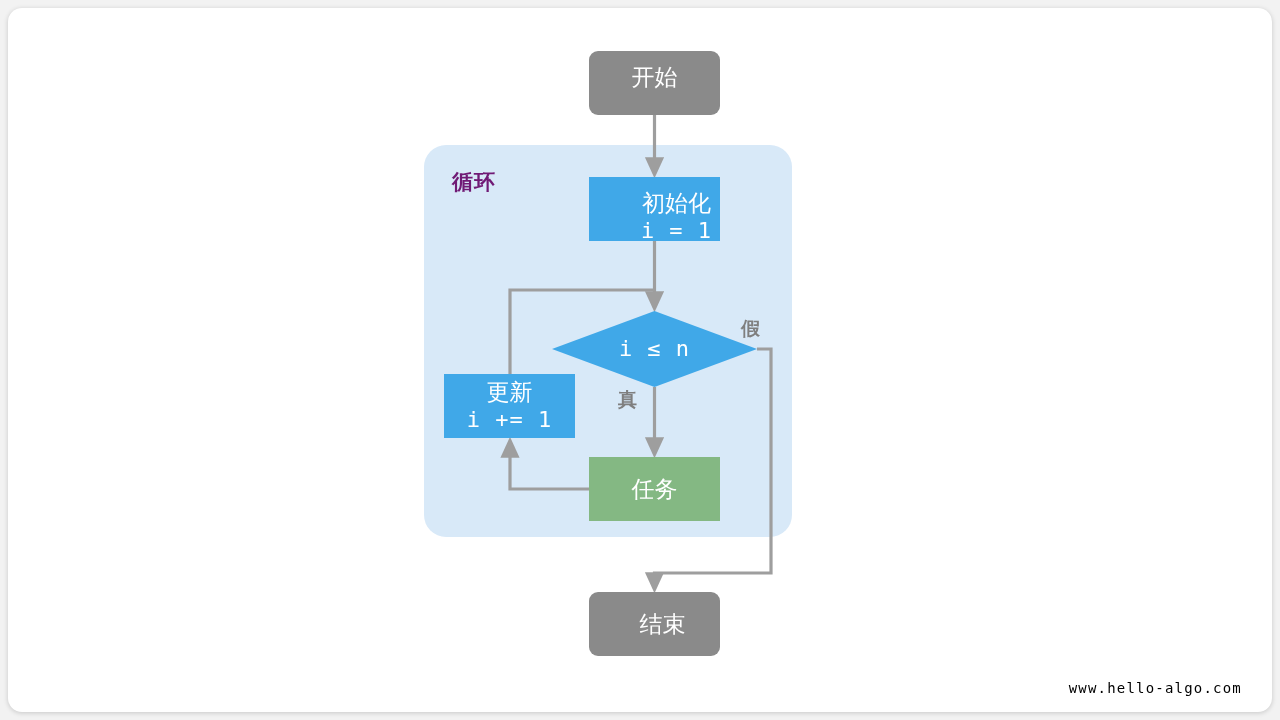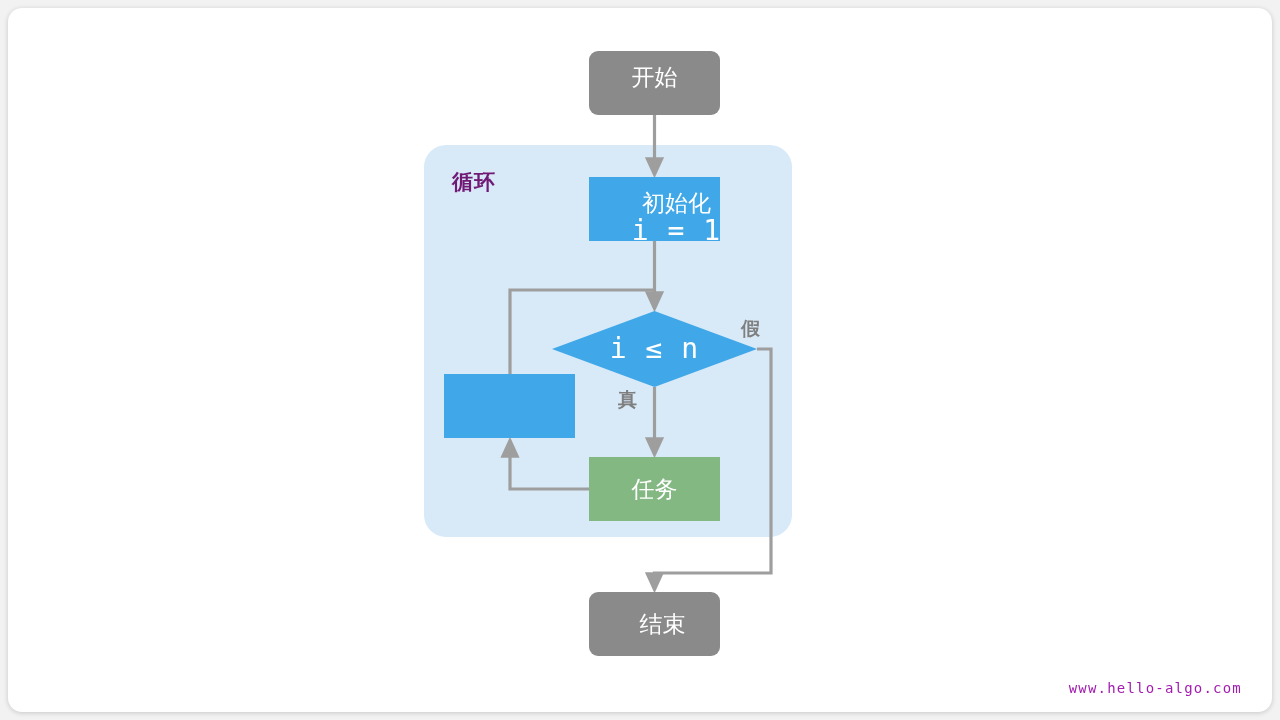--- a/index.html
+++ b/index.html
@@ -46,21 +46,21 @@
     text-align: center;
     pointer-events: none;
   }
   .cn {
     font-family: "Liberation Sans", sans-serif;
     font-size: 23px;
     line-height: 28px;
   }
   .code {
     font-family: "DejaVu Sans Mono", monospace;
-    font-size: 28px;
+    font-size: 22px;
     line-height: 28px;
     letter-spacing: 1px;
   }
   .branch-label {
     position: absolute;
     color: #7f7f7f;
     font-family: "Liberation Sans", sans-serif;
     font-size: 19px;
     font-weight: bold;
   }
@@ -69,21 +69,21 @@
     color: #701a75;
     font-family: "Liberation Sans", sans-serif;
     font-size: 21px;
     font-weight: bold;
     letter-spacing: 1px;
   }
   #watermark {
     position: absolute;
     right: 38px;
     bottom: 24px;
-    color: #a21caf;
+    color: #000000;
     font-family: "DejaVu Sans Mono", monospace;
     font-size: 14px;
     letter-spacing: 1.2px;
   }
 </style>
 </head>
 <body>
 
 <div id="page">
   <div id="card"></div>
@@ -127,20 +127,24 @@
 
   <div class="node-label" style="left:589px; top:177px; width:131px; height:80px;margin-left:22px;">
     <span class="cn">初始化</span>
     <span class="code">i = 1</span>
   </div>
 
   <div class="node-label" style="left:552px; top:311px; width:205px; height:76px;">
     <span class="code">i ≤ n</span>
   </div>
 
+  <div class="node-label" style="left:444px; top:374px; width:131px; height:64px;">
+    <span class="cn">更新</span>
+    <span class="code">i += 1</span>
+  </div>
 
   <div class="node-label" style="left:589px; top:457px; width:131px; height:64px;">
     <span class="cn">任务</span>
   </div>
 
   <div class="node-label" style="left:589px; top:592px; width:147px; height:64px;">
     <span class="cn">结束</span>
   </div>
 
   <div class="branch-label" style="left:618px; top:387px;">真</div>

